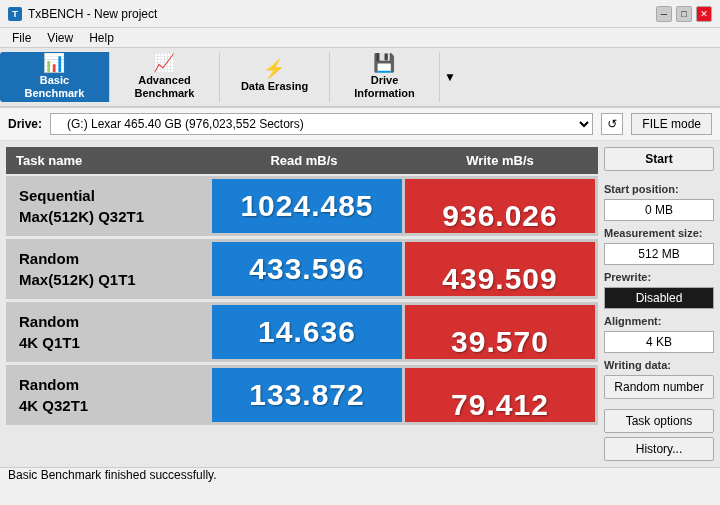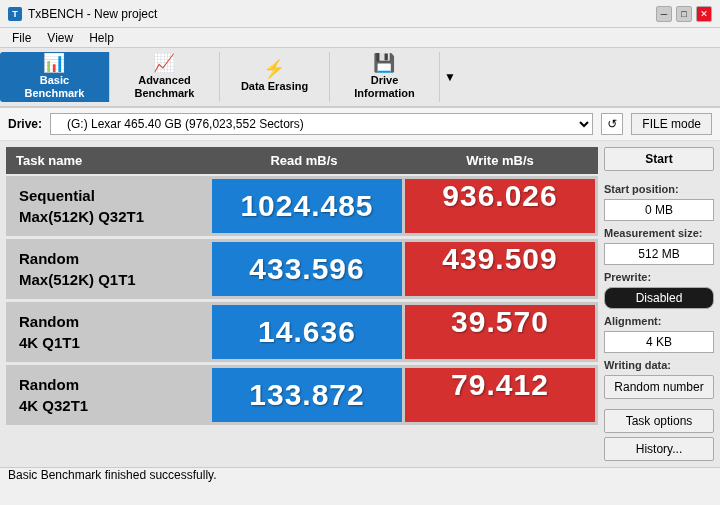--- a/index.html
+++ b/index.html
@@ -202,21 +202,21 @@
     .read-cell {
       background: #1a7fd4;
       display: flex;
       align-items: center;
       justify-content: center;
       padding: 10px 8px;
     }
     .write-cell {
       background: #d43030;
       display: flex;
-      align-items: flex-start;
+      align-items: flex-end;
       justify-content: center;
       padding: 0 8px;
     }
     .cell-value {
       color: white;
       font-size: 30px;
       font-weight: bold;
       letter-spacing: 1px;
       text-shadow: 1px 1px 2px rgba(0,0,0,0.4);
     }
@@ -252,21 +252,20 @@
       width: 100%;
       padding: 3px 16px;
       background: white;
       border: 1px solid #aaa;
       font-size: 12px;
       text-align: center;
     }
     .panel-value.dark {
       background: #1a1a1a;
       color: white;
-      border-radius: 8px;
     }
     .panel-spacer { height: 2px; }
 
     
     .status-bar {
       background: #f0f0f0;
       height: 22px;
       border-top: 1px solid #ccc;
       display: flex;
       align-items: flex-start;

